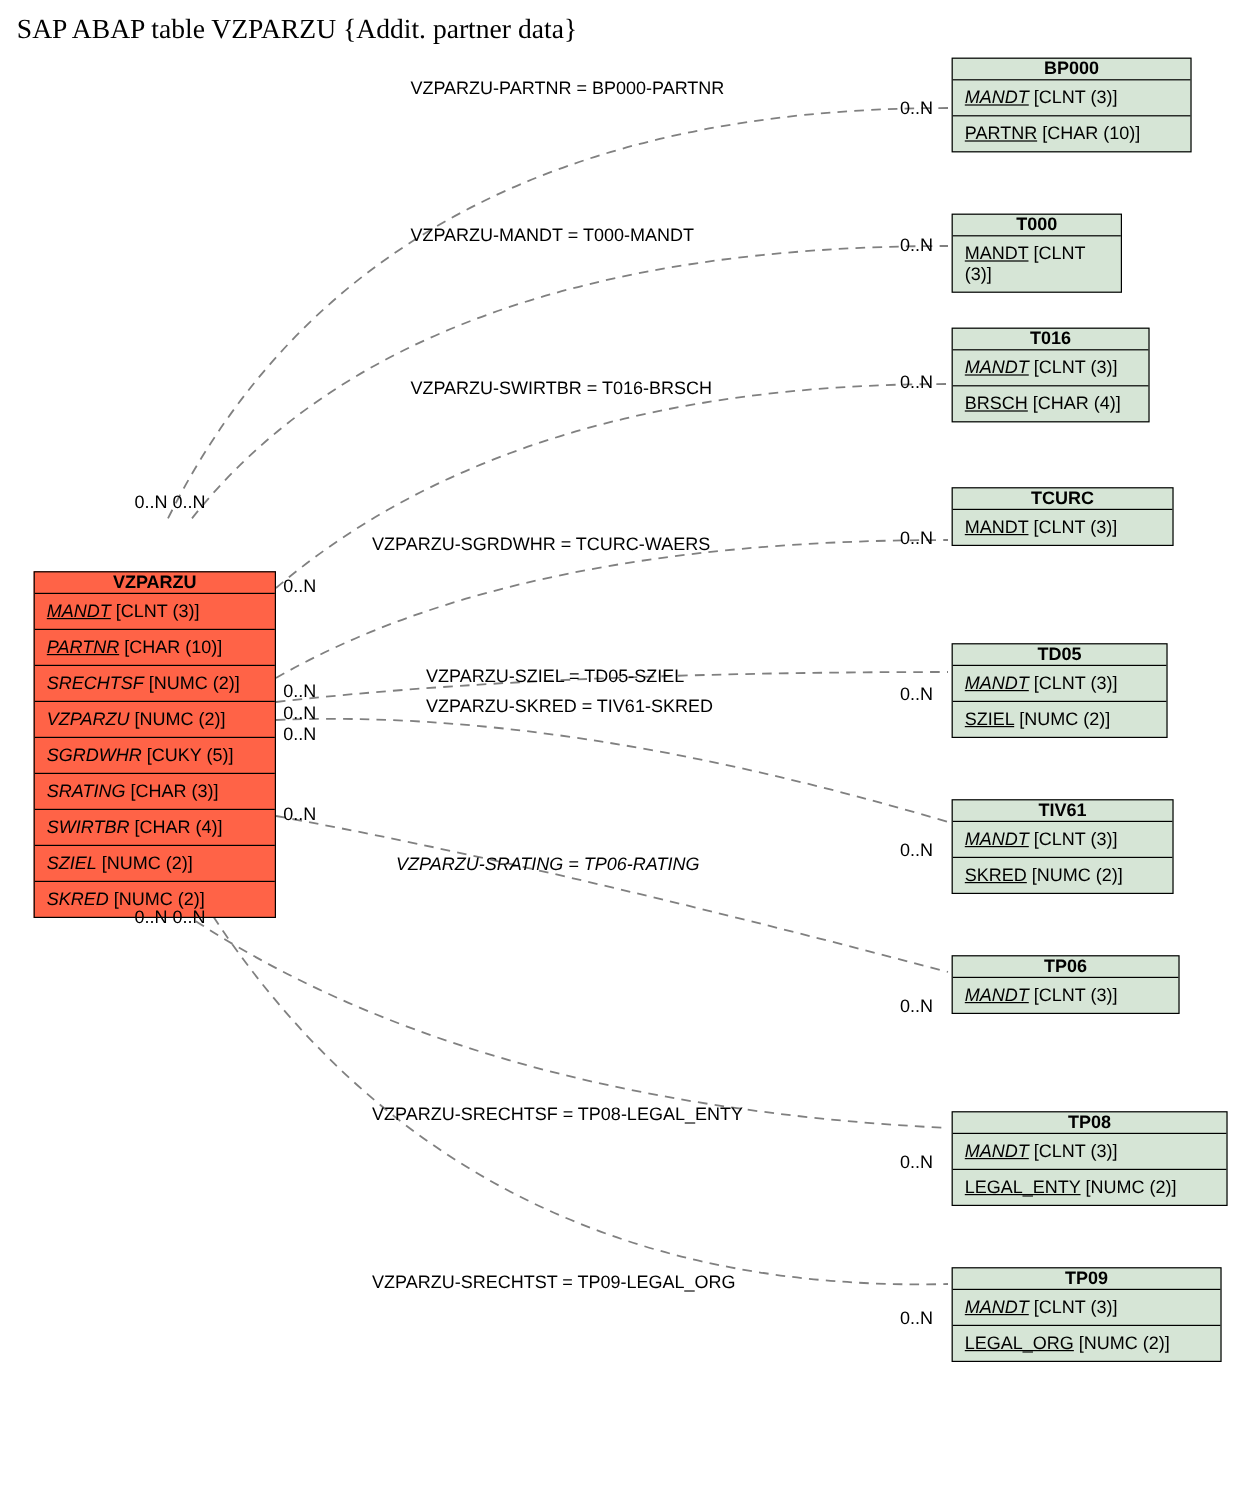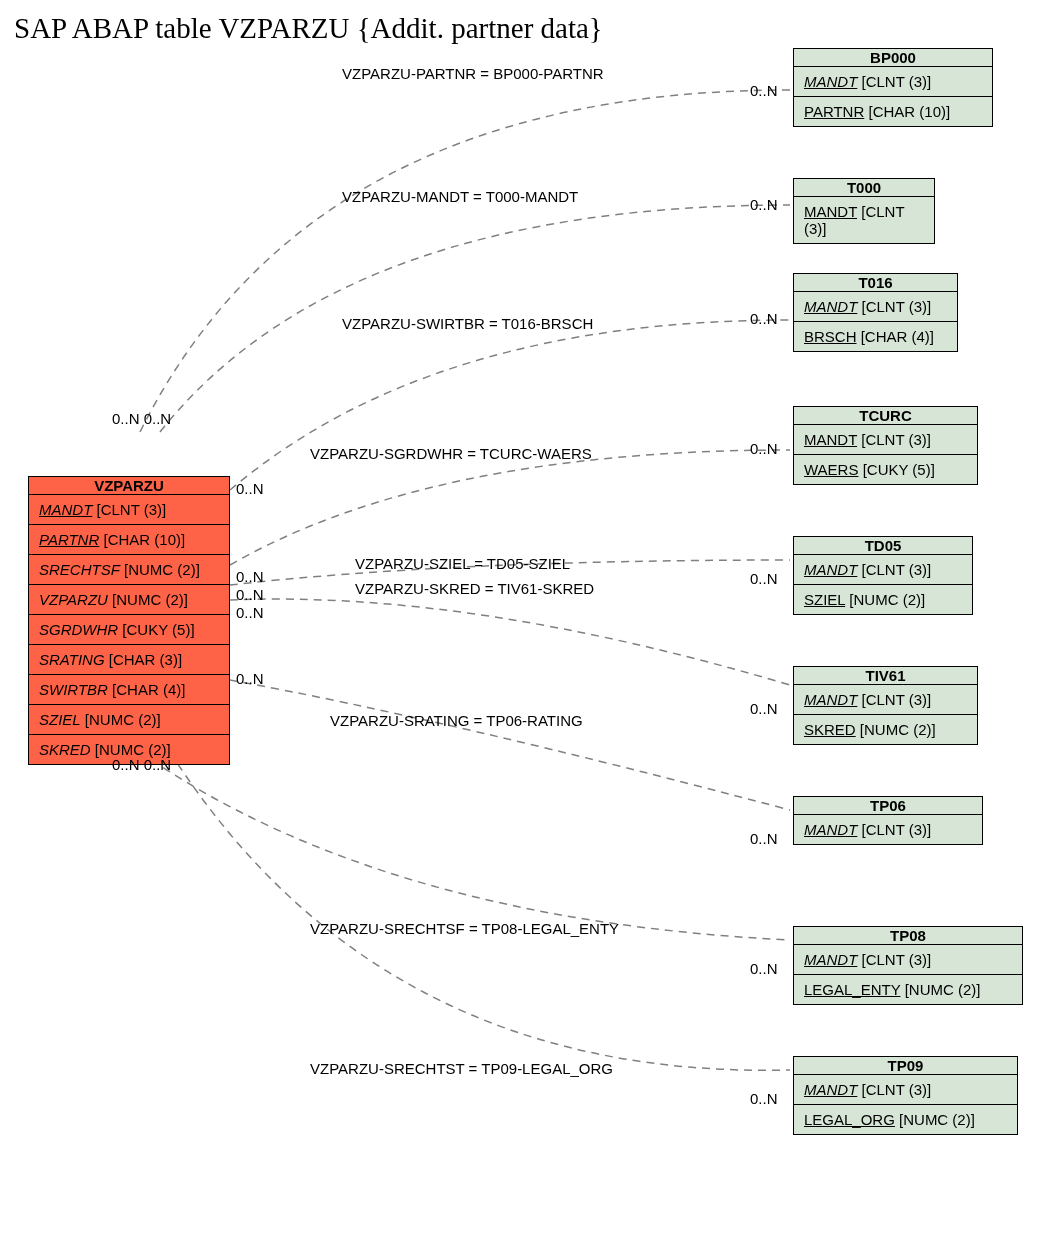--- a/index.html
+++ b/index.html
@@ -9,21 +9,21 @@
     background: #fff;
     width: 1045px;
     height: 1243px;
     position: relative;
     overflow: hidden;
   }
   .title {
     position: absolute;
     top: 12px;
     left: 14px;
-    font-size: 29px;
+    font-size: 23px;
     color: #000;
   }
   .entity {
     position: absolute;
     border: 1px solid #000;
     box-sizing: border-box;
   }
   .entity-header {
     font-weight: bold;
     text-align: center;
@@ -118,21 +118,21 @@
 <div class="card" style="left:236px; top:604px;">0..N</div>
 <div class="card" style="left:236px; top:670px;">0..N</div>
 <div class="card" style="left:112px; top:756px;"><span>0..N</span> <span>0..N</span></div>
 
 <div class="rel-label" style="left:342px; top:65px;">VZPARZU-PARTNR = BP000-PARTNR</div>
 <div class="rel-label" style="left:342px; top:188px;">VZPARZU-MANDT = T000-MANDT</div>
 <div class="rel-label" style="left:342px; top:315px;">VZPARZU-SWIRTBR = T016-BRSCH</div>
 <div class="rel-label" style="left:310px; top:445px;">VZPARZU-SGRDWHR = TCURC-WAERS</div>
 <div class="rel-label" style="left:355px; top:555px;">VZPARZU-SZIEL = TD05-SZIEL</div>
 <div class="rel-label" style="left:355px; top:580px;">VZPARZU-SKRED = TIV61-SKRED</div>
-<div class="rel-label" style="left:330px; top:712px;">VZPARZU-SRATING = TP06-RATING</div>
+<div class="rel-label" style="left:330px; top:712px;font-style:italic;">VZPARZU-SRATING = TP06-RATING</div>
 <div class="rel-label" style="left:310px; top:920px;">VZPARZU-SRECHTSF = TP08-LEGAL_ENTY</div>
 <div class="rel-label" style="left:310px; top:1060px;">VZPARZU-SRECHTST = TP09-LEGAL_ORG</div>
 
 <div class="entity ref-entity" style="left:793px; top:48px; width:200px;">
   <div class="entity-header">BP000</div>
   <div class="entity-row"><span class="fk">MANDT</span> <span>[CLNT (3)]</span></div>
   <div class="entity-row"><span class="pk">PARTNR</span> <span>[CHAR (10)]</span></div>
 </div>
 <div class="card" style="left:750px; top:82px;">0..N</div>
 
@@ -145,21 +145,20 @@
 <div class="entity ref-entity" style="left:793px; top:273px; width:165px;">
   <div class="entity-header">T016</div>
   <div class="entity-row"><span class="fk">MANDT</span> <span>[CLNT (3)]</span></div>
   <div class="entity-row"><span class="pk">BRSCH</span> <span>[CHAR (4)]</span></div>
 </div>
 <div class="card" style="left:750px; top:310px;">0..N</div>
 
 <div class="entity ref-entity" style="left:793px; top:406px; width:185px;">
   <div class="entity-header">TCURC</div>
   <div class="entity-row"><span class="pk">MANDT</span> <span>[CLNT (3)]</span></div>
-  <div class="entity-row"><span class="pk">WAERS</span> <span>[CUKY (5)]</span></div>
 </div>
 <div class="card" style="left:750px; top:440px;">0..N</div>
 
 <div class="entity ref-entity" style="left:793px; top:536px; width:180px;">
   <div class="entity-header">TD05</div>
   <div class="entity-row"><span class="fk">MANDT</span> <span>[CLNT (3)]</span></div>
   <div class="entity-row"><span class="pk">SZIEL</span> <span>[NUMC (2)]</span></div>
 </div>
 <div class="card" style="left:750px; top:570px;">0..N</div>
 

